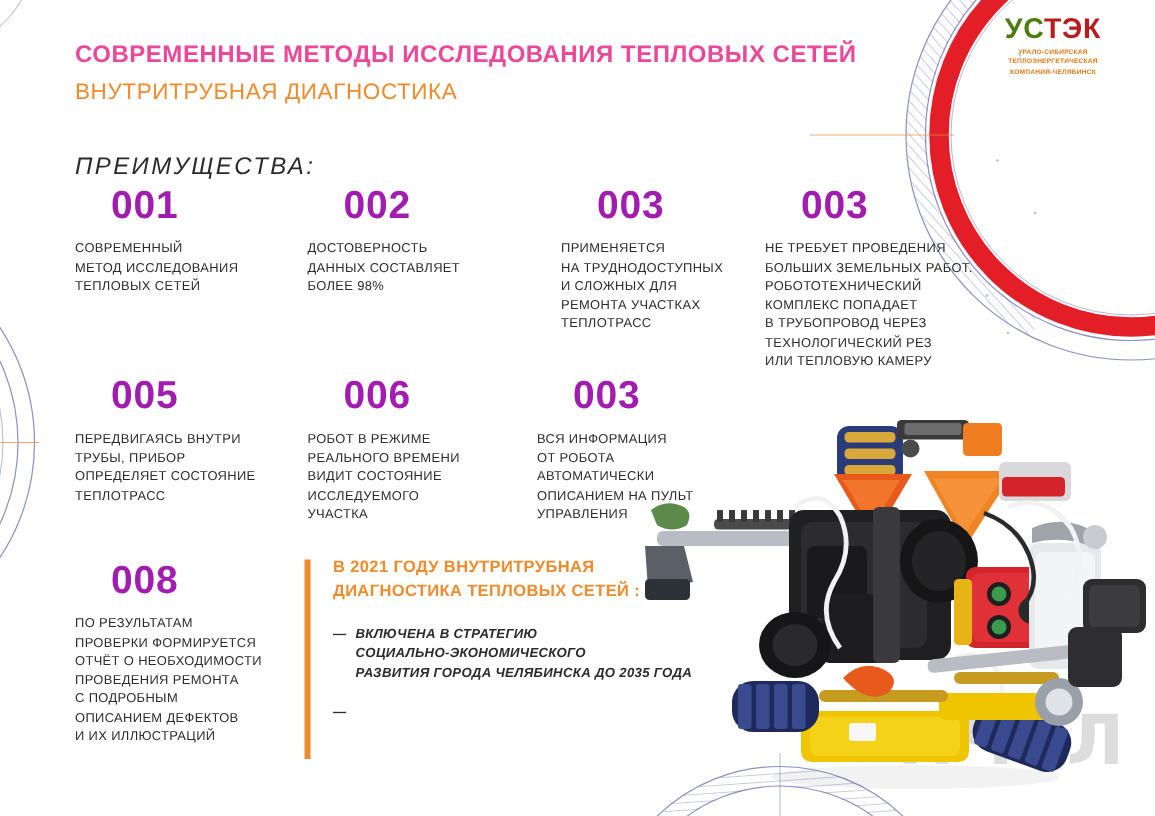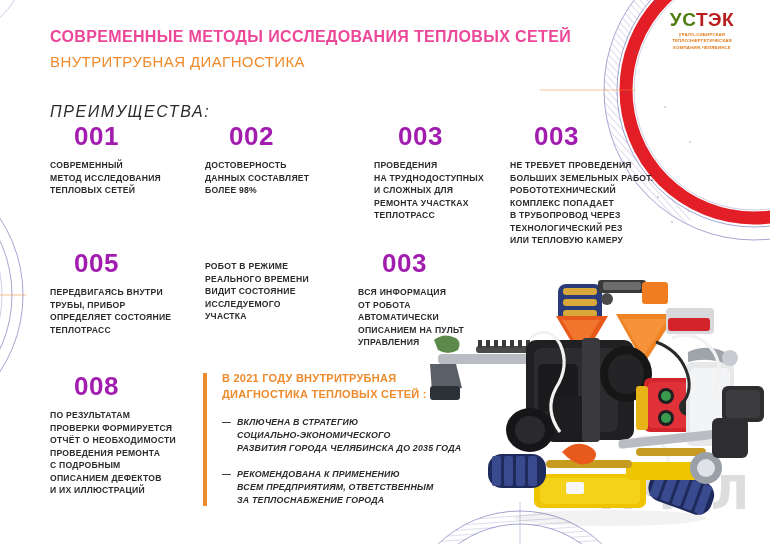--- a/index.html
+++ b/index.html
@@ -55,21 +55,21 @@
     font-size:16px; color:#2b2b2b; letter-spacing:1.6px;font-style:italic;
   }
 
   .item { position:absolute; }
   .item .num {
     font-size:26px; font-weight:bold; color:#a21caf;
     letter-spacing:0.5px; line-height:1;margin-left:24px;
   }
   .item .txt {
     margin-top:10px; font-size:8.6px; line-height:1.46;
-    color:#2b2b2b; letter-spacing:0.25px; font-weight:700;
+    color:#2b2b2b; letter-spacing:0.25px; font-weight:400;
     white-space:pre-line;
   }
 
   #i1 { left:50px;  top:123px; width:155px; }
   #i2 { left:205px; top:123px; width:155px; }
   #i3 { left:374px; top:123px; width:155px; }
   #i4 { left:510px; top:123px; width:180px; }
   #i5 { left:50px;  top:250px; width:160px; }
   #i6 { left:205px; top:250px; width:150px; }
   #i7 { left:358px; top:250px; width:165px; }
@@ -215,21 +215,21 @@
 ТЕПЛОВЫХ СЕТЕЙ</div>
   </div>
   <div class="item" id="i2">
     <div class="num">002</div>
     <div class="txt">ДОСТОВЕРНОСТЬ
 ДАННЫХ СОСТАВЛЯЕТ
 БОЛЕЕ 98%</div>
   </div>
   <div class="item" id="i3">
     <div class="num">003</div>
-    <div class="txt">ПРОВЕДЕНИЯ
+    <div class="txt">ПРИМЕНЯЕТСЯ
 НА ТРУДНОДОСТУПНЫХ
 И СЛОЖНЫХ ДЛЯ
 РЕМОНТА УЧАСТКАХ
 ТЕПЛОТРАСС</div>
   </div>
   <div class="item" id="i4">
     <div class="num">003</div>
     <div class="txt">НЕ ТРЕБУЕТ ПРОВЕДЕНИЯ
 БОЛЬШИХ ЗЕМЕЛЬНЫХ РАБОТ.
 РОБОТОТЕХНИЧЕСКИЙ
@@ -239,20 +239,21 @@
 ИЛИ ТЕПЛОВУЮ КАМЕРУ</div>
   </div>
   <div class="item" id="i5">
     <div class="num">005</div>
     <div class="txt">ПЕРЕДВИГАЯСЬ ВНУТРИ
 ТРУБЫ, ПРИБОР
 ОПРЕДЕЛЯЕТ СОСТОЯНИЕ
 ТЕПЛОТРАСС</div>
   </div>
   <div class="item" id="i6">
+    <div class="num">006</div>
     <div class="txt">РОБОТ В РЕЖИМЕ
 РЕАЛЬНОГО ВРЕМЕНИ
 ВИДИТ СОСТОЯНИЕ
 ИССЛЕДУЕМОГО
 УЧАСТКА</div>
   </div>
   <div class="item" id="i7">
     <div class="num">003</div>
     <div class="txt">ВСЯ ИНФОРМАЦИЯ
 ОТ РОБОТА
@@ -277,23 +278,20 @@
       <div class="p-head">В 2021 ГОДУ ВНУТРИТРУБНАЯ
 ДИАГНОСТИКА ТЕПЛОВЫХ СЕТЕЙ :</div>
       <div class="p-item">
         <span class="dash">—</span>
         <span class="p-txt">ВКЛЮЧЕНА В СТРАТЕГИЮ
 СОЦИАЛЬНО-ЭКОНОМИЧЕСКОГО
 РАЗВИТИЯ ГОРОДА ЧЕЛЯБИНСКА ДО 2035 ГОДА</span>
       </div>
       <div class="p-item">
         <span class="dash">—</span>
-        <span class="p-txt">РЕКОМЕНДОВАНА К ПРИМЕНЕНИЮ
-ВСЕМ ПРЕДПРИЯТИЯМ, ОТВЕТСТВЕННЫМ
-ЗА ТЕПЛОСНАБЖЕНИЕ ГОРОДА</span>
       </div>
     </div>
   </div>
 
   <div class="watermark">ПЧЕЛ</div>
 
   <svg class="robot" viewBox="0 0 340 262">
 
     <g>
       <rect x="128" y="6" width="44" height="40" rx="8" fill="#2a3b7a"></rect>

